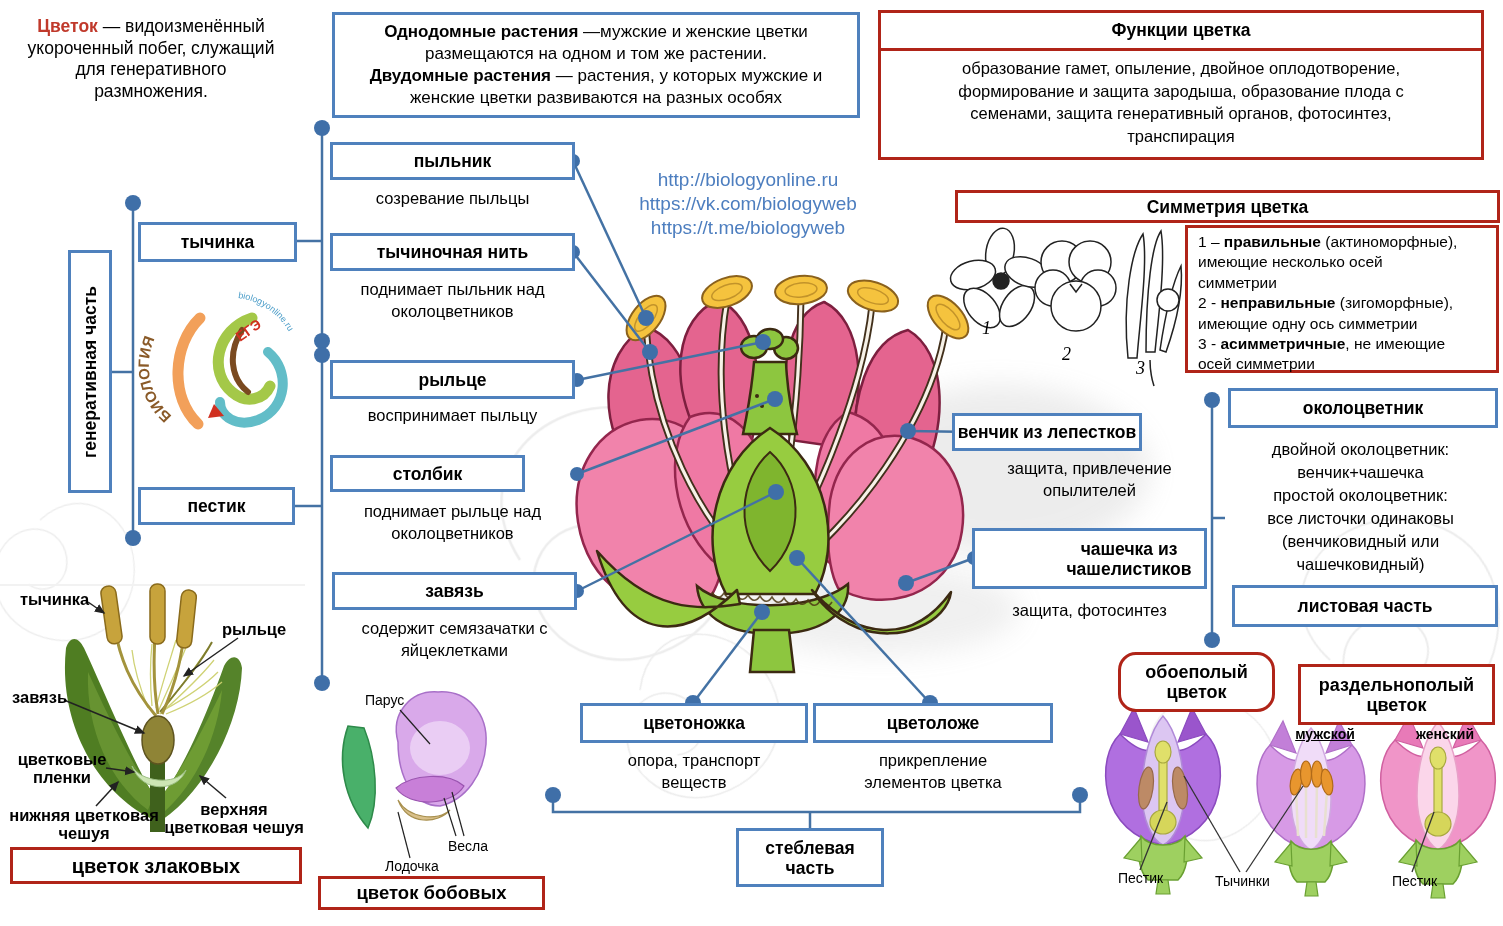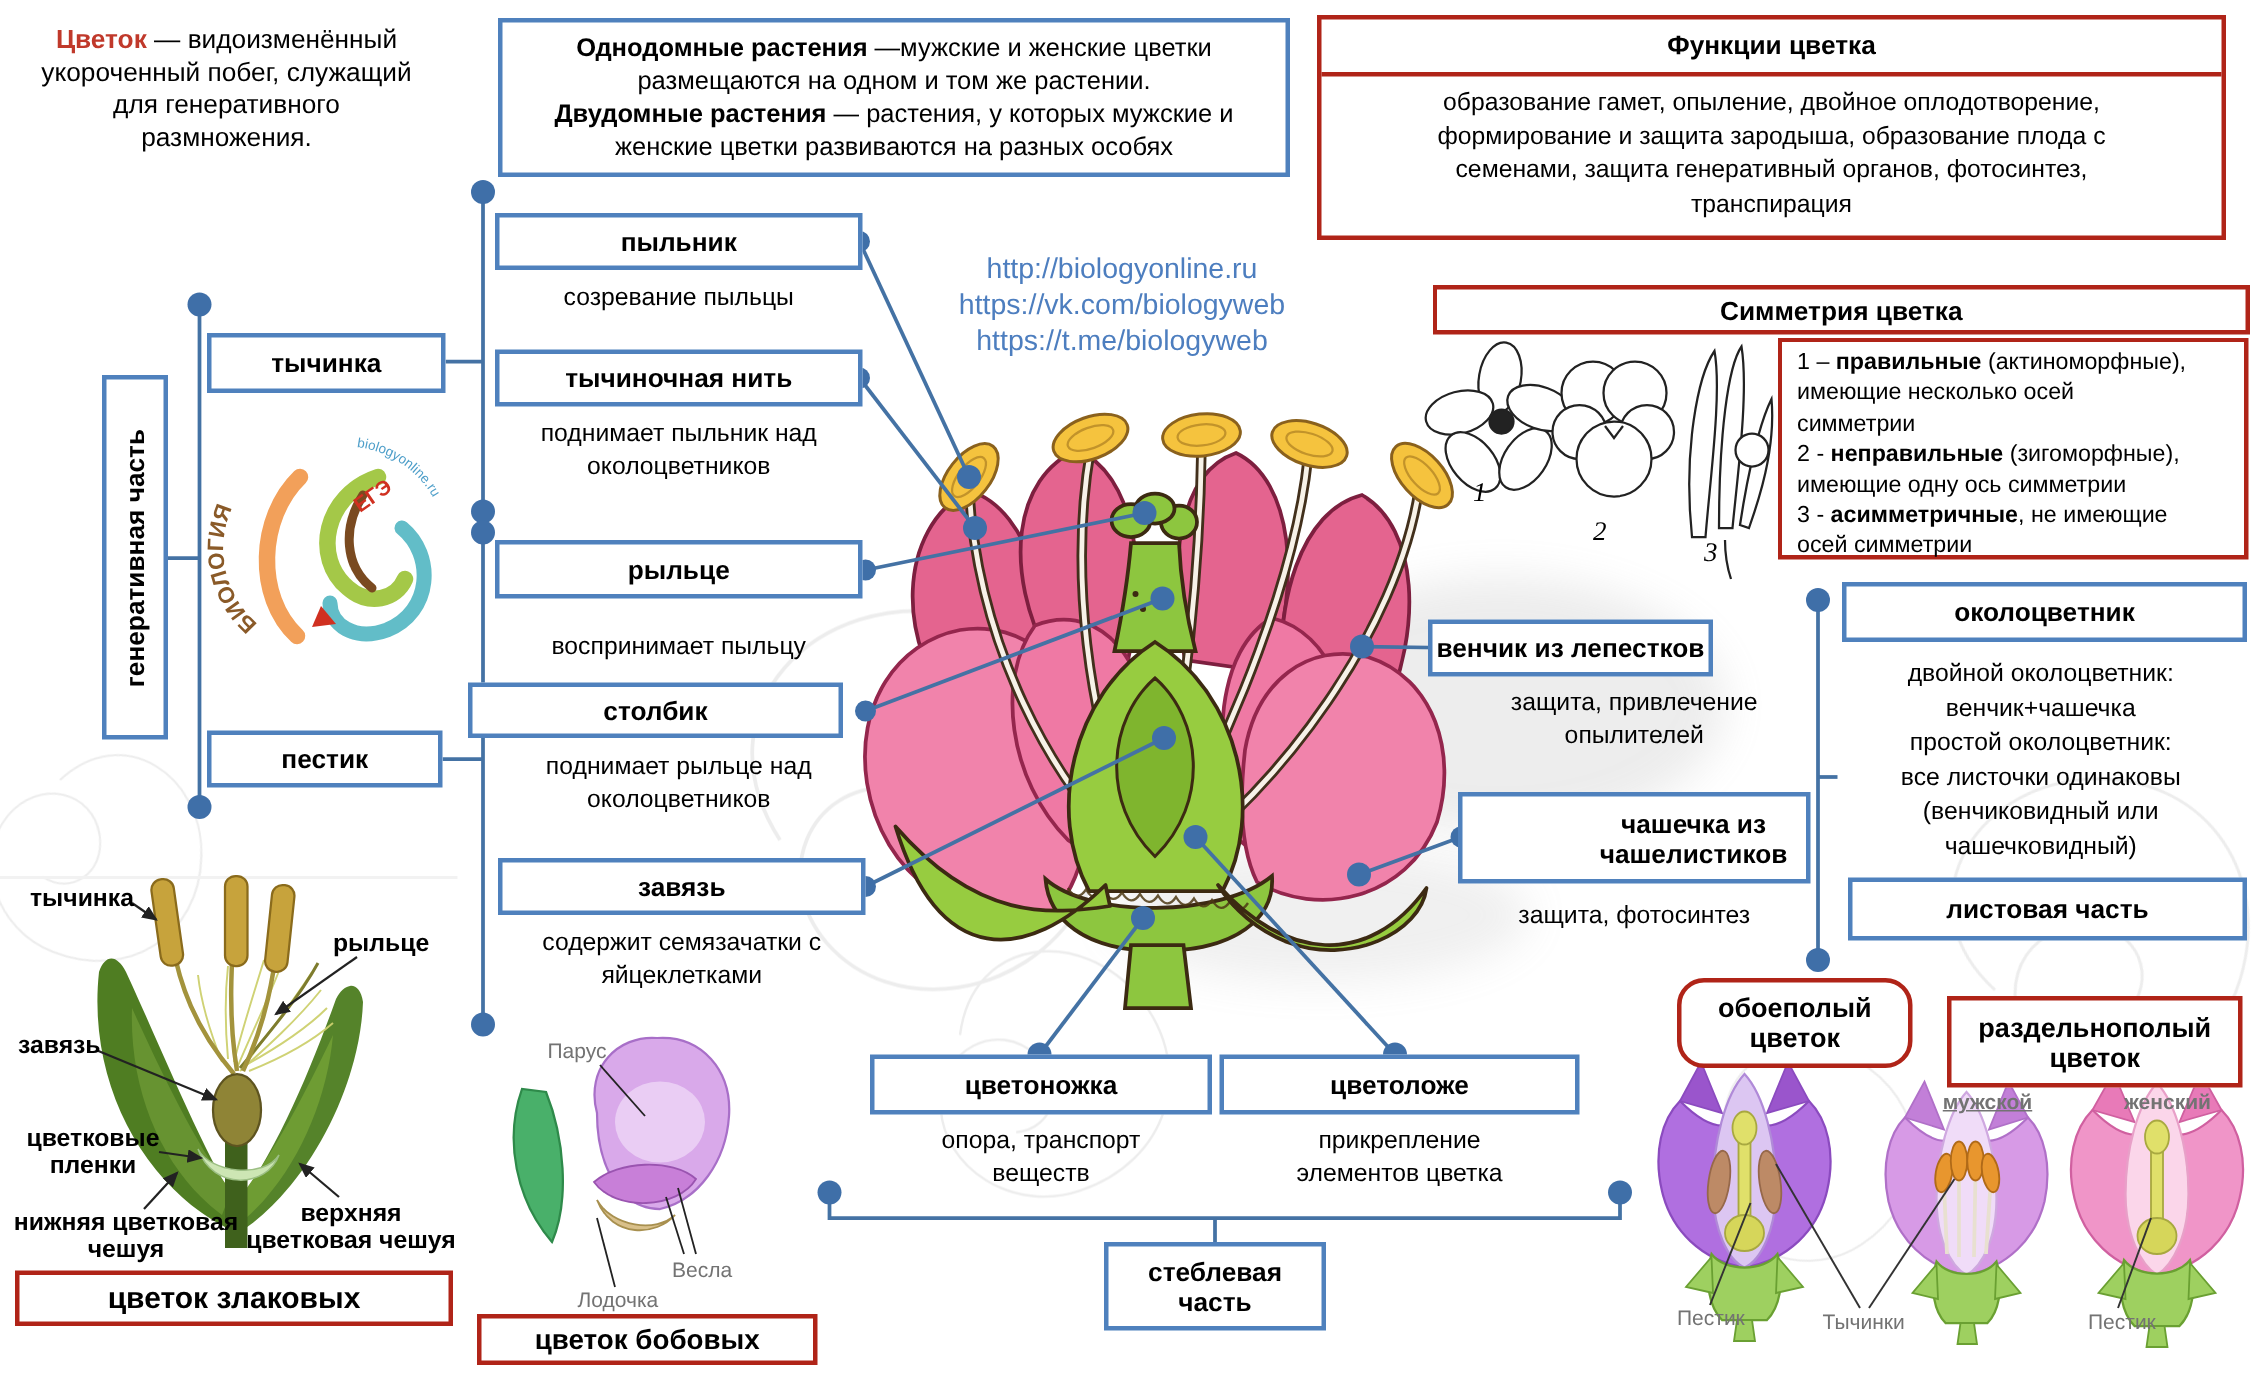--- a/index.html
+++ b/index.html
@@ -2,21 +2,21 @@
 <html><head>
 <meta charset="utf-8">
 <style>
   html,body{margin:0;padding:0;}
   #page{position:relative;width:1503px;height:926px;background:#fff;font-family:"Liberation Sans",sans-serif;color:#000;overflow:hidden;}
   svg.bg{position:absolute;left:0;top:0;z-index:1;}
   .abs{position:absolute;z-index:2;}
   .bluebox{border:3px solid #4f81bd;background:#fff;display:flex;align-items:center;justify-content:center;text-align:center;font-weight:bold;font-size:17.5px;line-height:20px;box-sizing:border-box;}
   .redbox{border:3px solid #b02418;background:#fff;display:flex;align-items:center;justify-content:center;text-align:center;font-weight:bold;font-size:17.5px;line-height:20px;box-sizing:border-box;}
   .cap{text-align:center;font-size:16.5px;line-height:21.5px;}
-  .smalllab{font-size:14px;color:#737373;}
+  .smalllab{font-size:14px;color:#000000;}
   .glab{font-weight:bold;font-size:16.5px;line-height:18px;text-align:center;}
   .num{font-family:"Liberation Serif",serif;font-style:italic;font-size:18px;}
 </style>
 </head>
 <body>
 
 <div id="page">
 
 <svg class="bg" width="1503" height="926" viewBox="0 0 1503 926">
   <defs>
@@ -357,23 +357,23 @@
   <div class="abs cap" style="left:330px;top:188px;width:245px;">созревание пыльцы</div>
 
   <div class="abs bluebox" style="left:330px;top:233px;width:245px;height:38px;">
       <span>тычиночная нить</span>
     </div>
   <div class="abs cap" style="left:330px;top:279px;width:245px;">поднимает пыльник над околоцветников</div>
 
   <div class="abs bluebox" style="left:330px;top:360px;width:245px;height:39px;">
       <span>рыльце</span>
     </div>
-  <div class="abs cap" style="left:330px;top:405px;width:245px;margin-top:16px;">воспринимает пыльцу</div>
-
-  <div class="abs bluebox" style="left:312px;top:455px;width:250px;height:37px;">
+  <div class="abs cap" style="left:330px;top:405px;width:245px;">воспринимает пыльцу</div>
+
+  <div class="abs bluebox" style="left:330px;top:455px;width:195px;height:37px;">
       <span>столбик</span>
     </div>
   <div class="abs cap" style="left:330px;top:501px;width:245px;">поднимает рыльце над околоцветников</div>
 
   <div class="abs bluebox" style="left:332px;top:572px;width:245px;height:38px;">
       <span>завязь</span>
     </div>
   <div class="abs cap" style="left:332px;top:618px;width:245px;">содержит семязачатки с яйцеклетками</div>
 
   <div class="abs redbox" style="left:955px;top:190px;width:545px;height:33px;">

